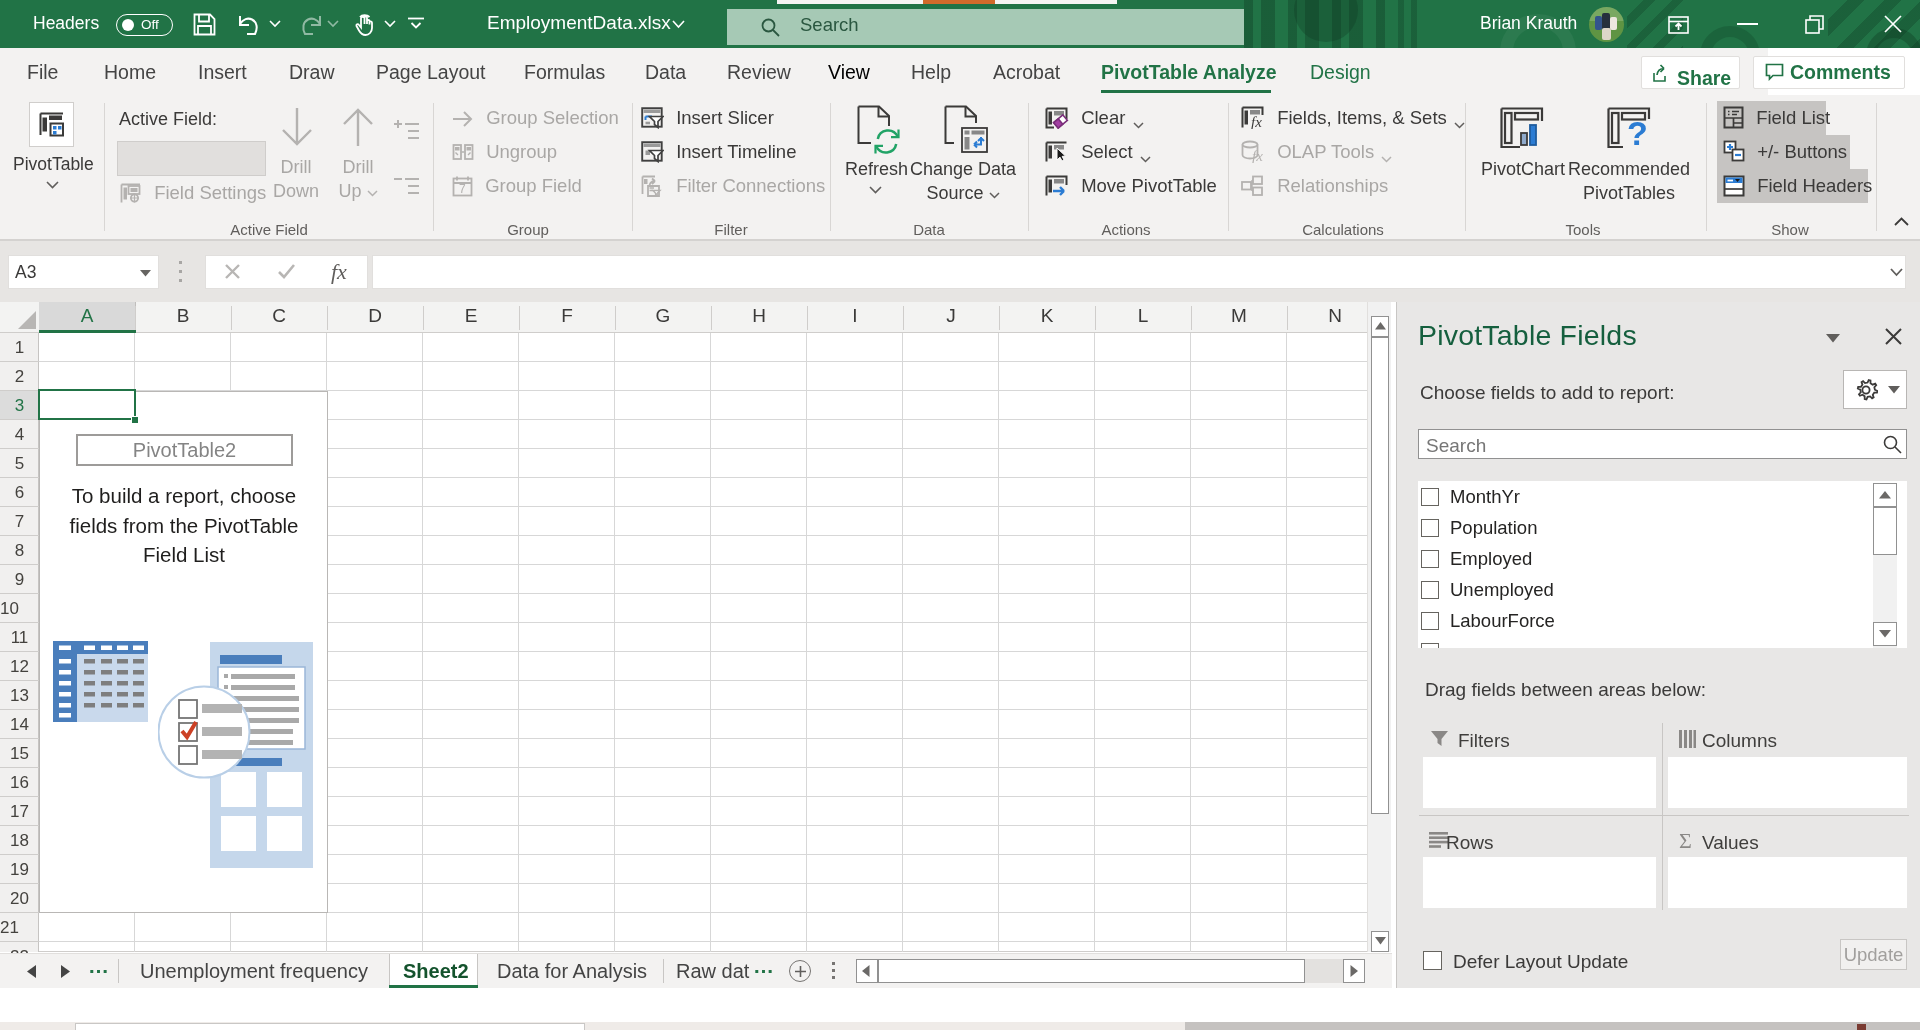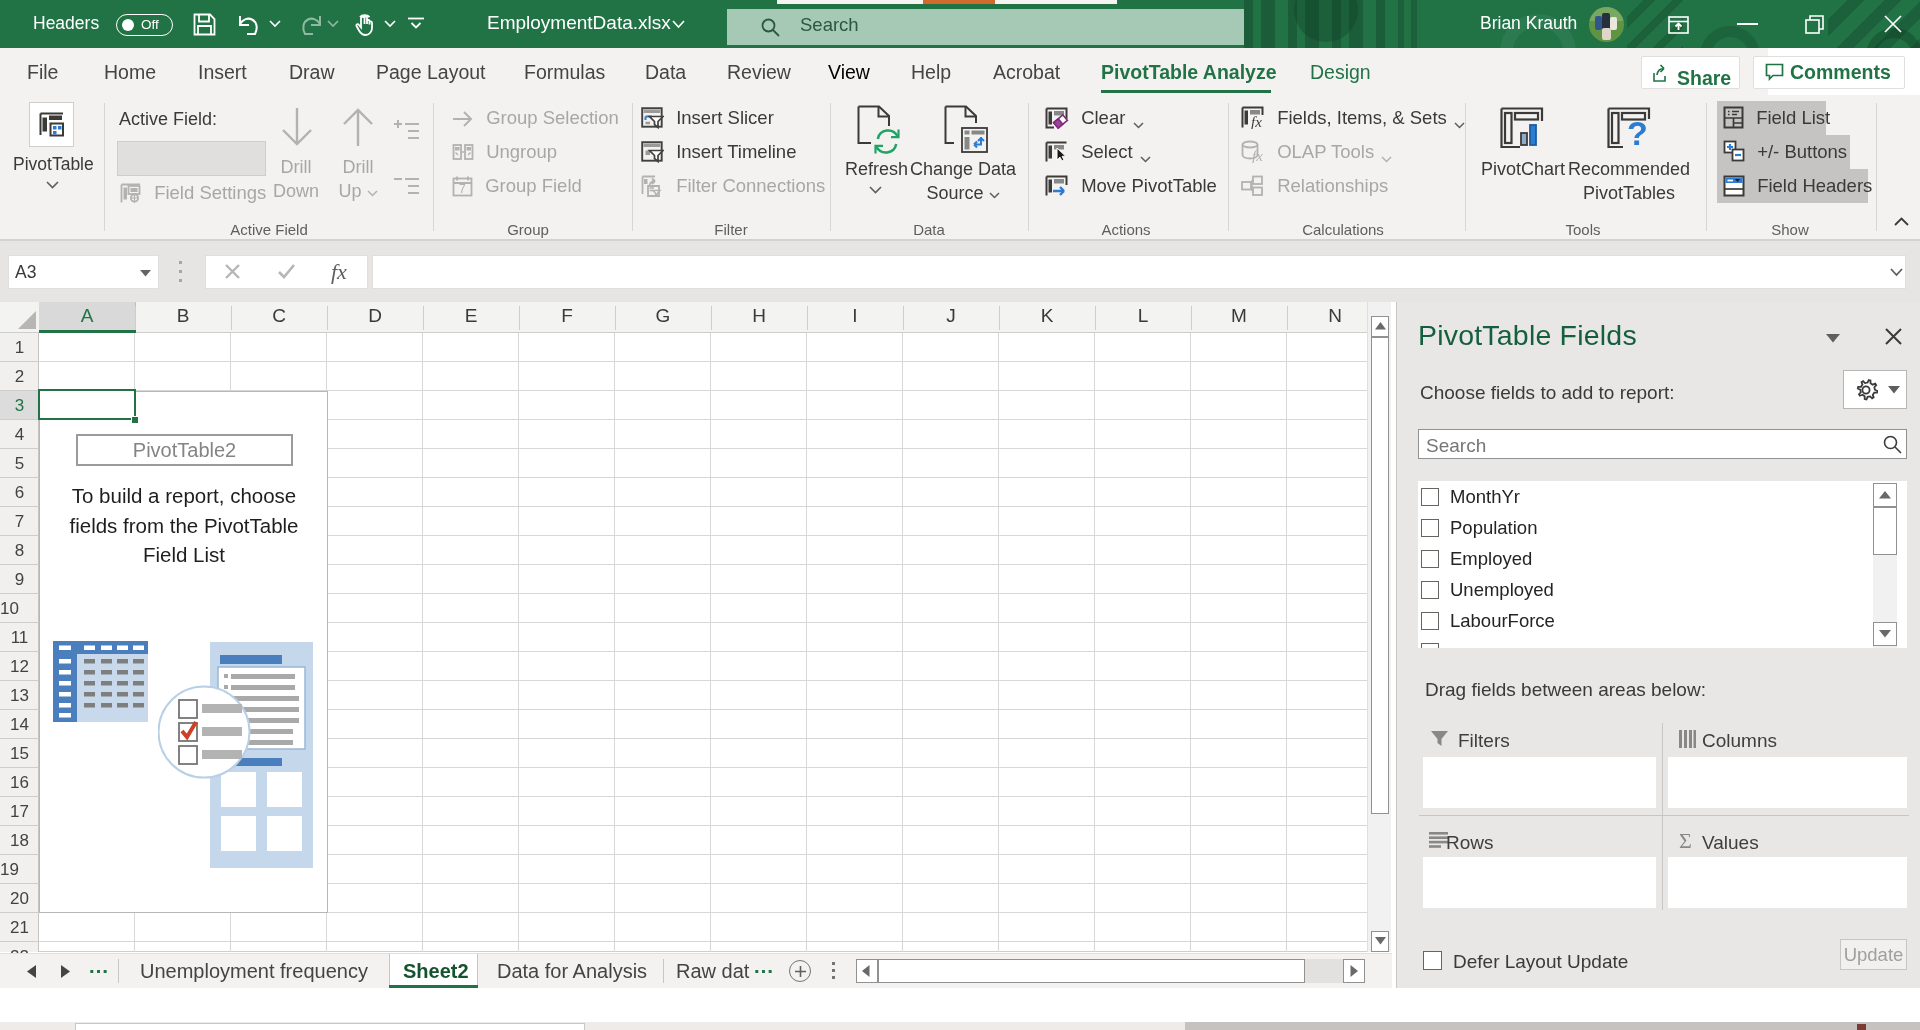--- a/index.html
+++ b/index.html
@@ -481,25 +481,25 @@
 <div class="a" style="left:0;top:377px;width:39px;height:29px;text-align:center;line-height:29px;font-size:17px;color:#44423e">14</div>
 <div class="a" style="left:0;top:405px;width:39px;height:1px;background:#cfcdcb"></div>
 <div class="a" style="left:0;top:406px;width:39px;height:29px;text-align:center;line-height:29px;font-size:17px;color:#44423e">15</div>
 <div class="a" style="left:0;top:434px;width:39px;height:1px;background:#cfcdcb"></div>
 <div class="a" style="left:0;top:435px;width:39px;height:29px;text-align:center;line-height:29px;font-size:17px;color:#44423e">16</div>
 <div class="a" style="left:0;top:463px;width:39px;height:1px;background:#cfcdcb"></div>
 <div class="a" style="left:0;top:464px;width:39px;height:29px;text-align:center;line-height:29px;font-size:17px;color:#44423e">17</div>
 <div class="a" style="left:0;top:492px;width:39px;height:1px;background:#cfcdcb"></div>
 <div class="a" style="left:0;top:493px;width:39px;height:29px;text-align:center;line-height:29px;font-size:17px;color:#44423e">18</div>
 <div class="a" style="left:0;top:521px;width:39px;height:1px;background:#cfcdcb"></div>
-<div class="a" style="left:0;top:522px;width:39px;height:29px;line-height:29px;font-size:17px;color:#44423e">19</div>
+<div class="a" style="left:0;top:522px;width:39px;height:29px;text-align:center;line-height:29px;font-size:17px;color:#44423e">19</div>
 <div class="a" style="left:0;top:550px;width:39px;height:1px;background:#cfcdcb"></div>
 <div class="a" style="left:0;top:551px;width:39px;height:29px;text-align:center;line-height:29px;font-size:17px;color:#44423e">20</div>
 <div class="a" style="left:0;top:579px;width:39px;height:1px;background:#cfcdcb"></div>
-<div class="a" style="left:0;top:580px;width:39px;height:29px;text-align:center;line-height:29px;font-size:17px;color:#44423e">21</div>
+<div class="a" style="left:0;top:580px;width:39px;height:29px;text-align:left;line-height:29px;font-size:17px;color:#44423e">21</div>
 <div class="a" style="left:0;top:608px;width:39px;height:1px;background:#cfcdcb"></div>
 <div class="a" style="left:0;top:609px;width:39px;height:29px;text-align:center;line-height:29px;font-size:17px;color:#44423e">22</div>
 <div class="a" style="left:0;top:637px;width:39px;height:1px;background:#cfcdcb"></div>
 <div class="a" style="left:39px;top:0;width:1328px;height:619px;background-image:linear-gradient(to right,#d7d7d7 1px,transparent 1px),linear-gradient(to bottom,#d7d7d7 1px,transparent 1px);background-size:96px 29px;background-position:95px 28px"></div>
 <div class="a" style="left:39px;top:58px;width:289px;height:522px;background:#fff;border:1px solid #b9b7b5"></div>
 <div class="a" style="left:38px;top:56px;width:98px;height:31px;border:2.5px solid #217346;background:#fff"></div>
 <div class="a" style="left:131px;top:83px;width:8px;height:8px;background:#217346;border:1.5px solid #fff"></div>
 <div class="a" style="left:76px;top:101px;width:217px;height:32px;border:2px solid #9d9b99;text-align:center;line-height:28px;font-size:20px;color:#848484">PivotTable2</div>
 <div class="a" style="left:39px;top:148px;width:290px;text-align:center;font-size:20.5px;line-height:29.5px;color:#1f1e1d">To build a report, choose<br>fields from the PivotTable<br>Field List</div>
 </div>

